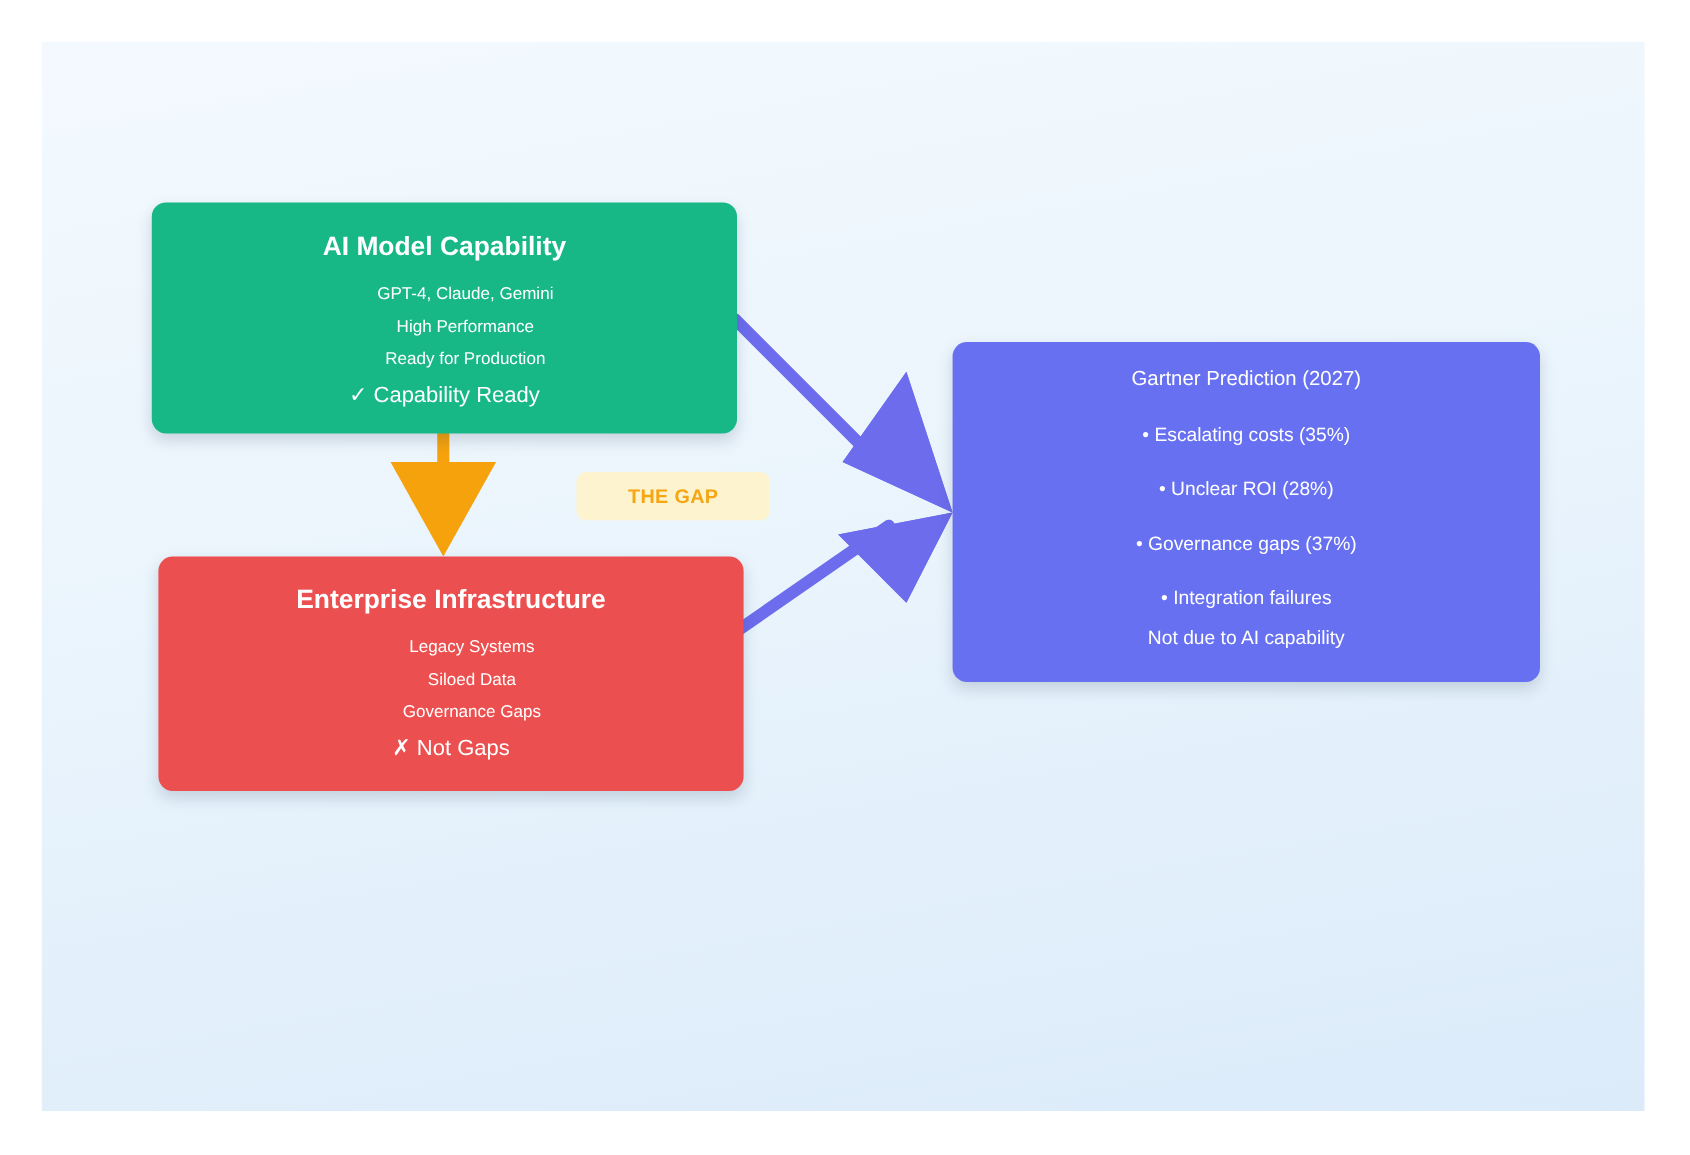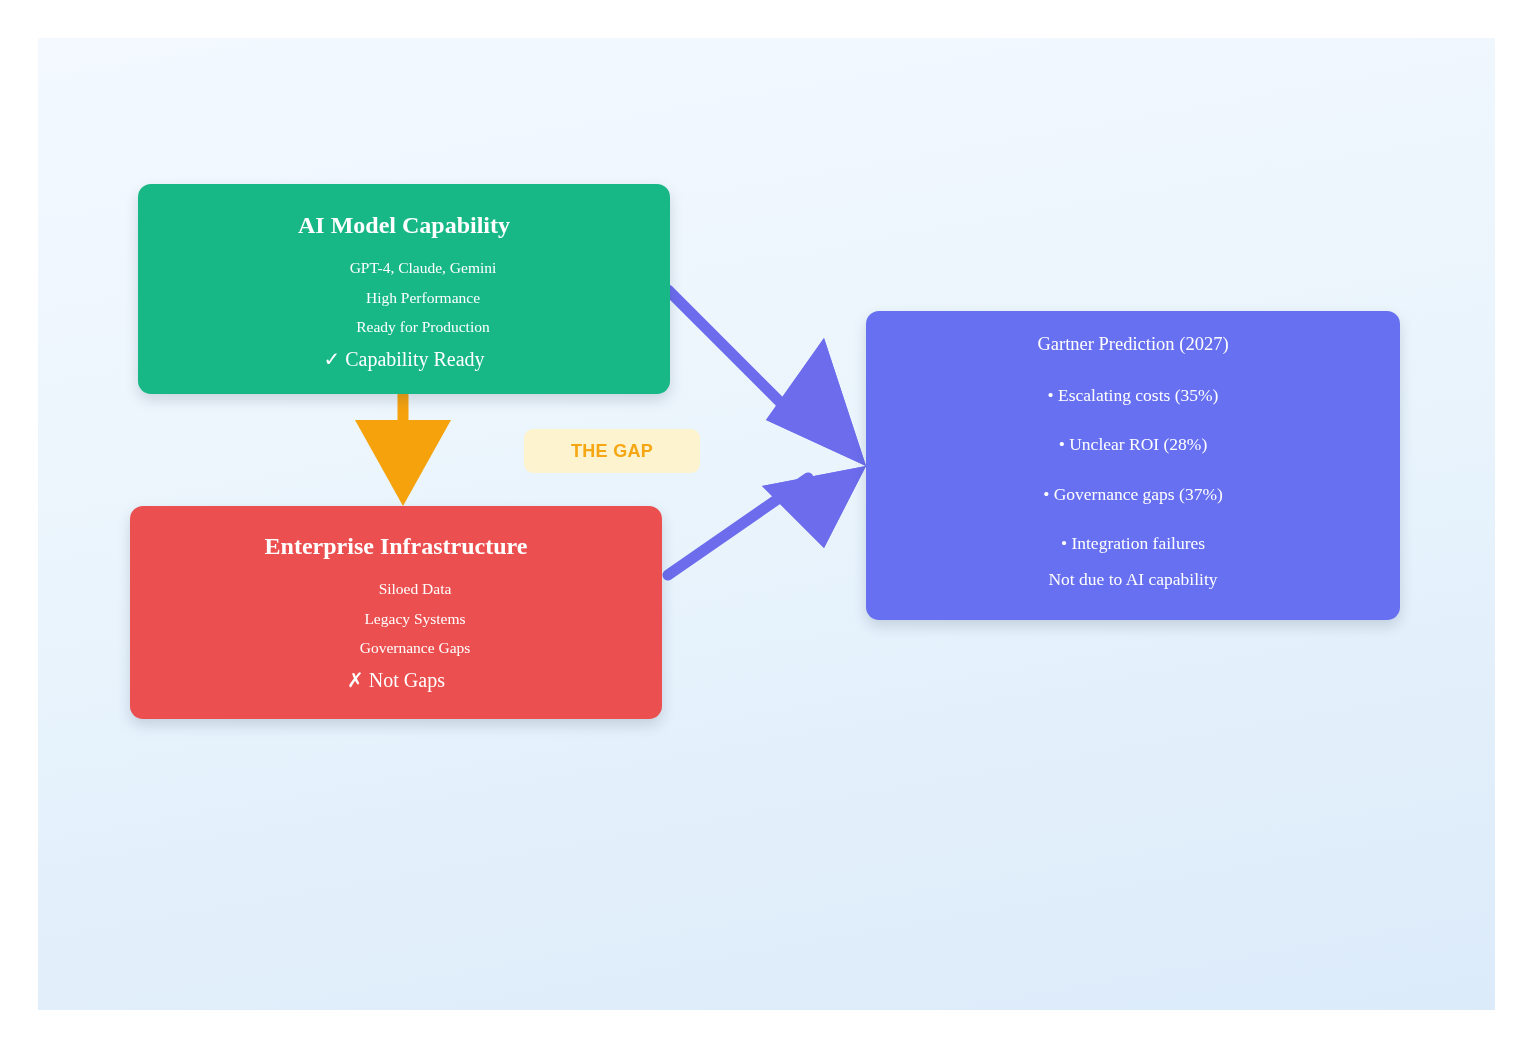--- a/index.html
+++ b/index.html
@@ -38,21 +38,20 @@
   }
 
   .node {
     position: absolute;
     border-radius: 13px;
     box-shadow: 0 6px 14px rgba(40, 60, 90, 0.18);
     color: #ffffff;
     text-align: center;
     box-sizing: border-box;
     z-index: 3;
-    font-family: Liberation Serif, serif;
   }
 
   .node .node-title {
     font-size: 24px;
     font-weight: bold;
     line-height: 1.1;
   }
   .node .node-line {
     font-size: 15.5px;
     line-height: 1.0;
@@ -72,21 +71,21 @@
     width: 532px;
     height: 210px;
     background: #17b885;
     padding-top: 28px;
   }
   #node-capability .node-title { margin-bottom: 22px; }
   #node-capability .node-line { margin-bottom: 14px; }
 
   
   #node-infrastructure {
-    left: 92px;
+    left: 106px;
     top: 468px;
     width: 532px;
     height: 213px;
     background: #ec4f4f;
     padding-top: 27px;
   }
   #node-infrastructure .node-title { margin-bottom: 22px; }
   #node-infrastructure .node-line { margin-bottom: 14px; }
 
   
@@ -180,22 +179,22 @@
   <div class="node" id="node-capability">
     <div class="node-title">AI Model Capability</div>
     <div class="node-line">GPT-4, Claude, Gemini</div>
     <div class="node-line">High Performance</div>
     <div class="node-line">Ready for Production</div>
     <div class="node-status">✓ Capability Ready</div>
   </div>
 
   <div class="node" id="node-infrastructure">
     <div class="node-title">Enterprise Infrastructure</div>
+    <div class="node-line">Legacy Systems</div>
     <div class="node-line">Siloed Data</div>
-    <div class="node-line">Legacy Systems</div>
     <div class="node-line">Governance Gaps</div>
     <div class="node-status">✗ Not Gaps</div>
   </div>
 
   <div class="node" id="node-result">
     <div class="result-sub">Gartner Prediction (2027)</div>
     <div class="result-bullet">• Escalating costs (35%)</div>
     <div class="result-bullet">• Unclear ROI (28%)</div>
     <div class="result-bullet">• Governance gaps (37%)</div>
     <div class="result-bullet">• Integration failures</div>

